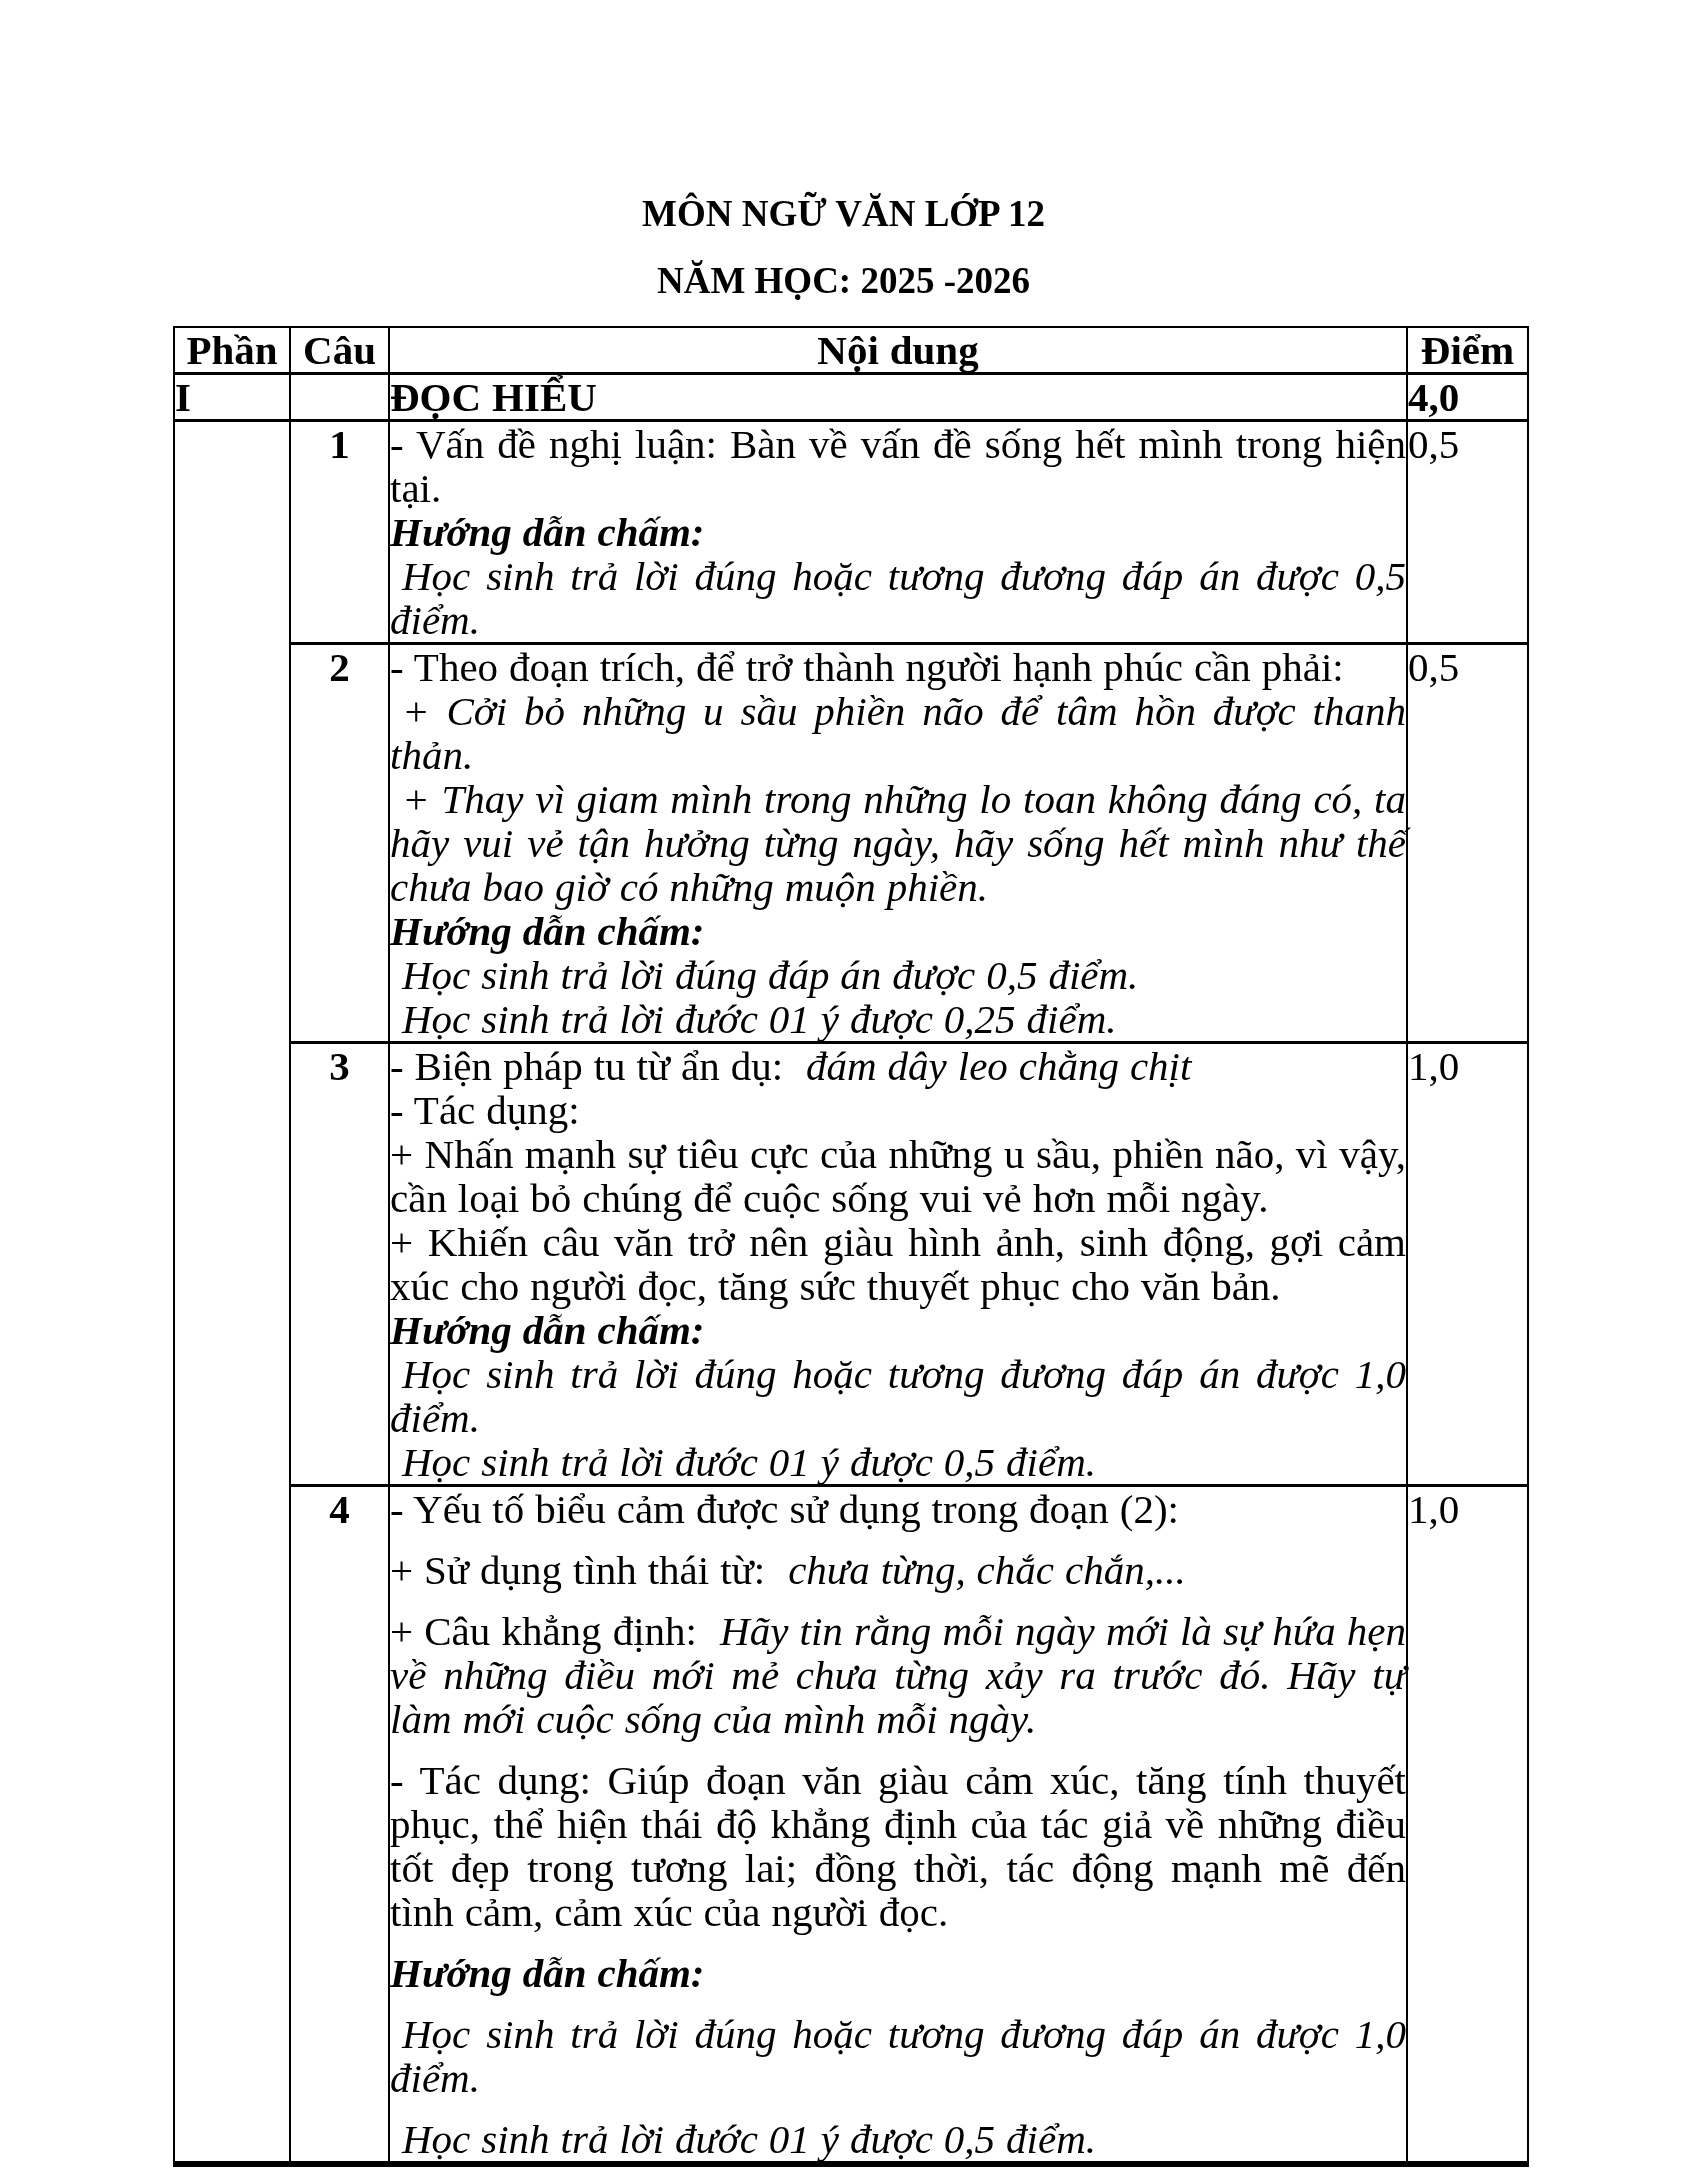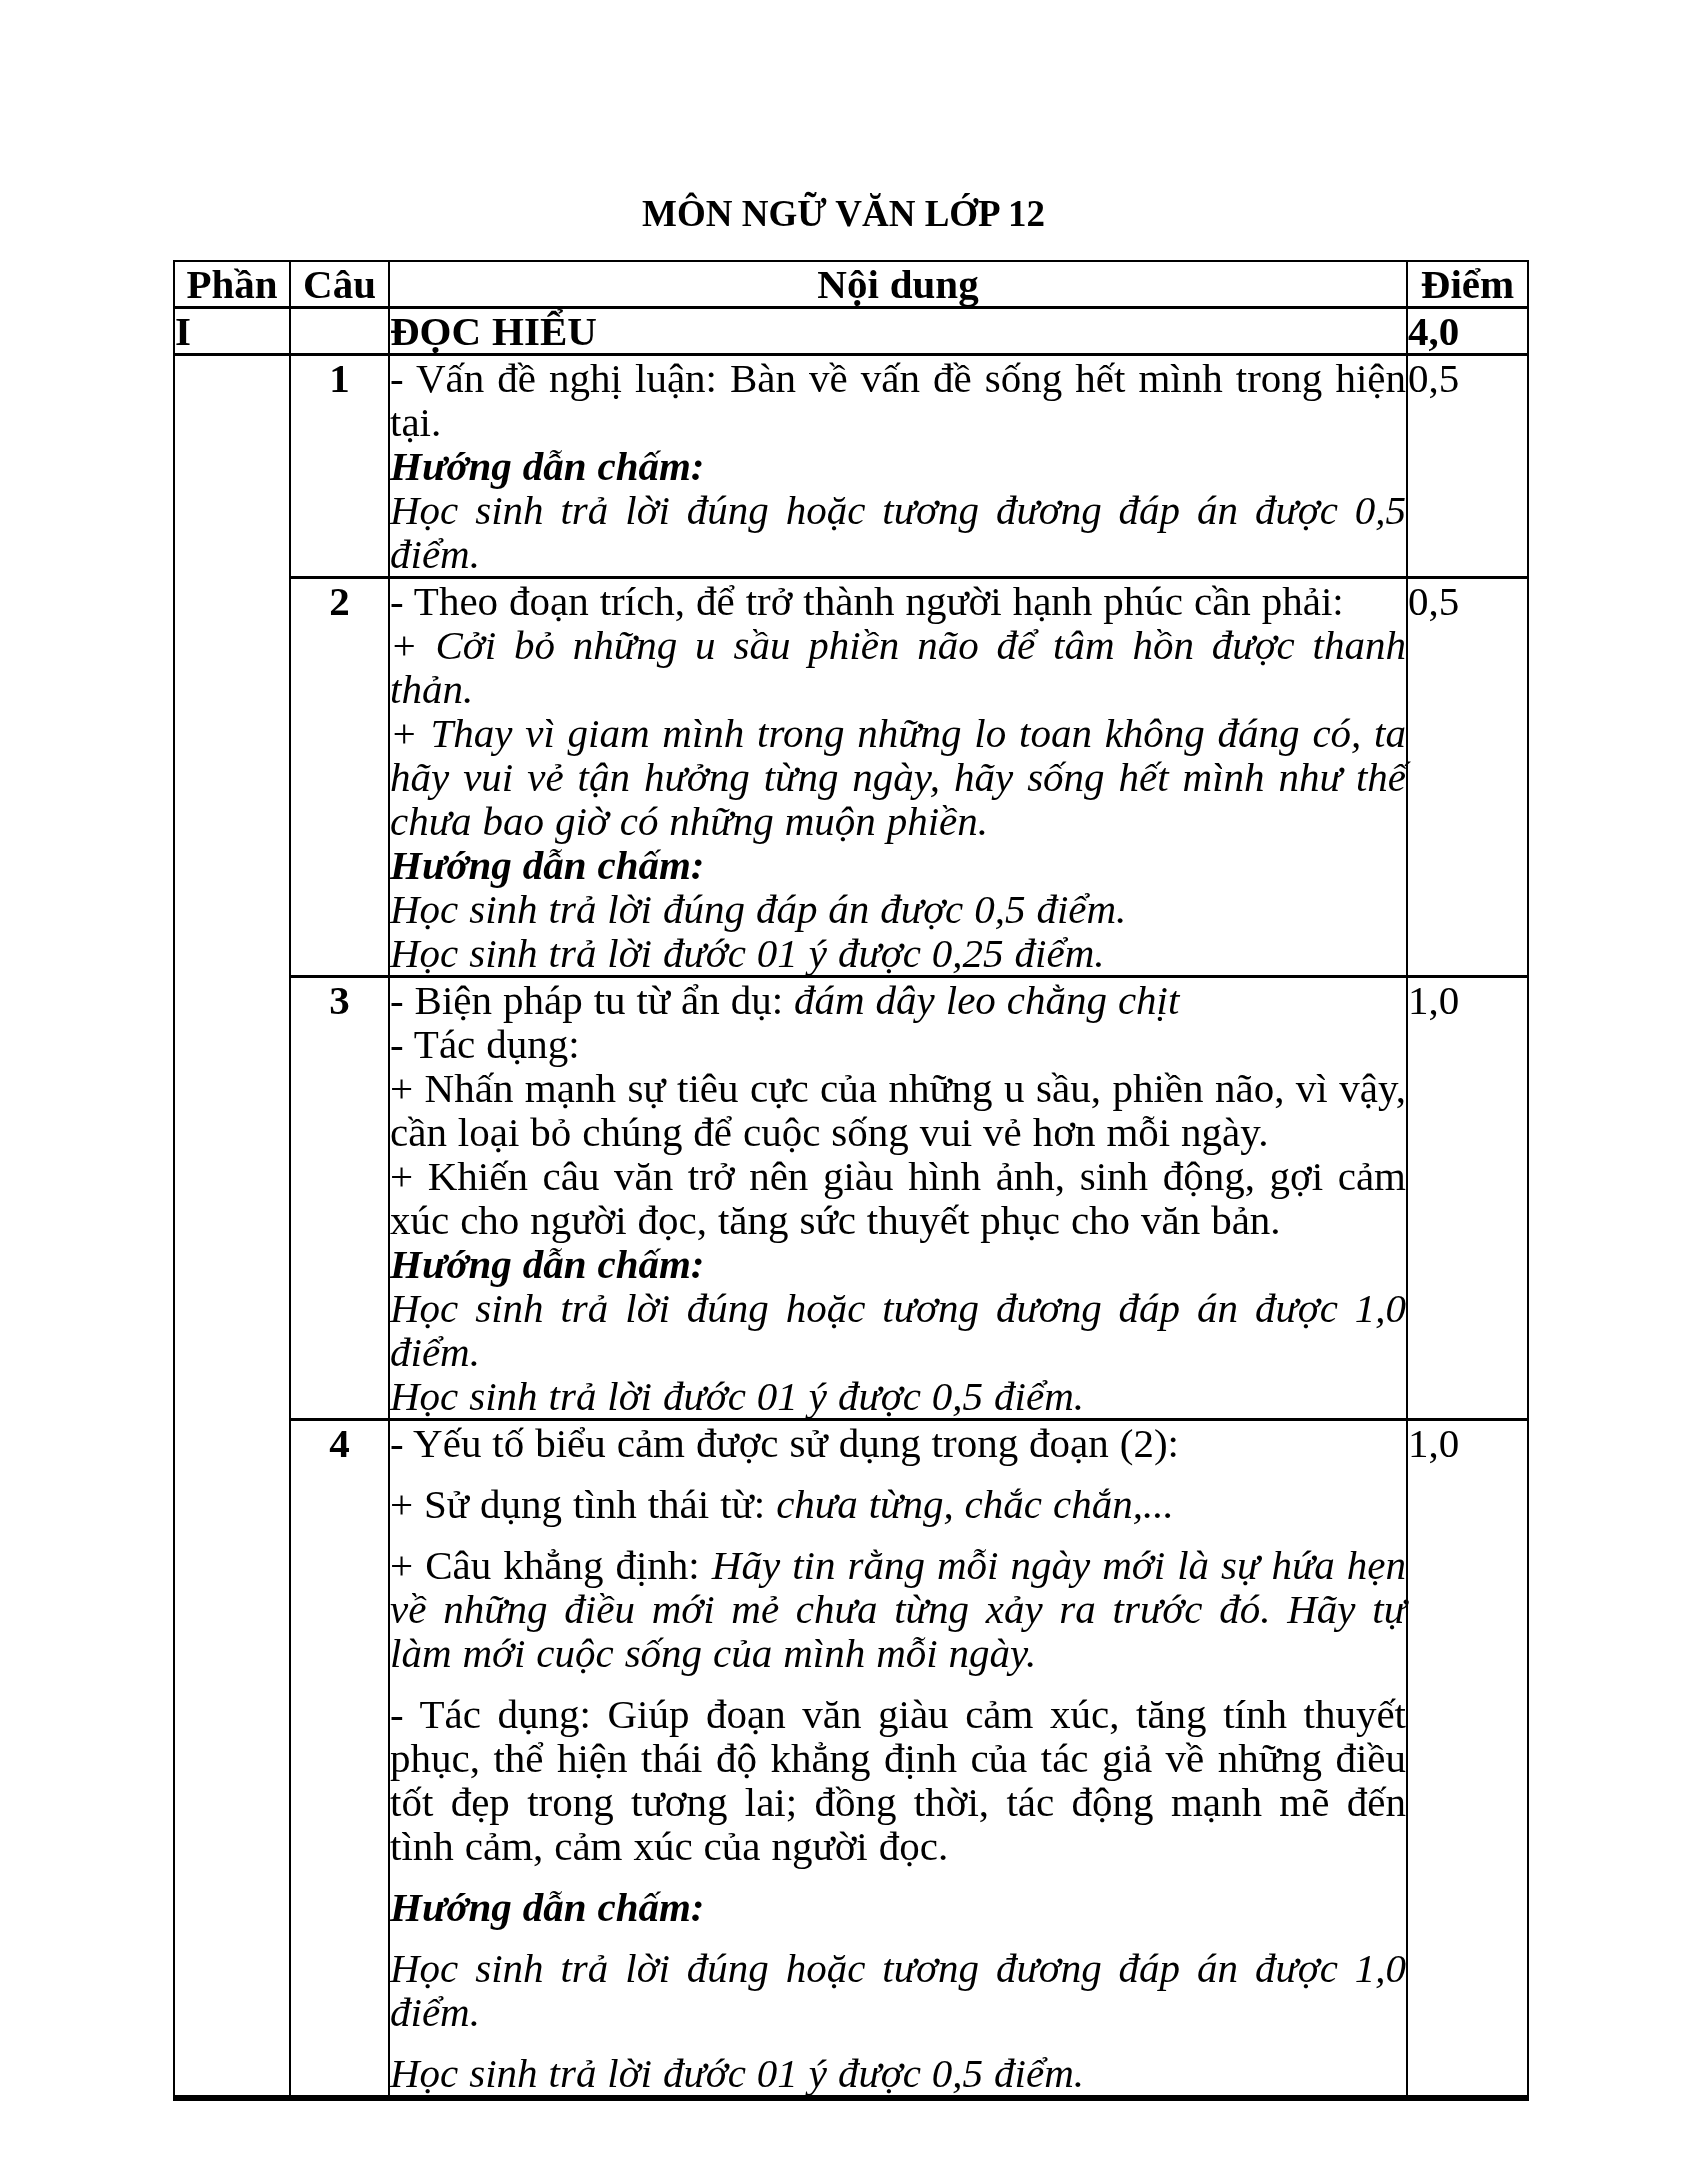--- a/index.html
+++ b/index.html
@@ -59,28 +59,29 @@
   td.phan-cell{font-weight:bold;padding:1.3px 0 0 24px;}
   td.phan-empty{}
   td.cau-cell{font-weight:bold;text-align:center;padding-top:4px;}
   td.section-title{font-weight:bold;padding:1.3px 0 0 17px;}
   td.content-cell{padding:4px 13.2px 4px 17px;text-align:justify;}
   td.score-cell{padding:4px 0 0 24px;margin-top:32px;}
   td.score-cell.bold{font-weight:bold;}
   .p{margin:0;}
   .spaced .p{margin:0 0 17px 0;}
   .spaced .p:last-child{margin-bottom:0;}
-  .seg-i{font-style:italic;}
+  .seg-i{font-style:italic;padding-left:12px;}
   .seg-bi{font-style:italic;font-weight:bold;margin-top:45px;}
 </style>
 </head>
 <body>
 
 <header id="title-block">
   <h2 class="title-line">MÔN NGỮ VĂN LỚP 12</h2>
+  <h2 class="title-line">NĂM HỌC: 2025 -2026</h2>
 </header>
 
 <table id="answer-table">
   <colgroup>
     <col class="c-phan">
       <col class="c-cau">
       <col class="c-noidung">
       <col class="c-diem">
   </colgroup>
   <thead>

